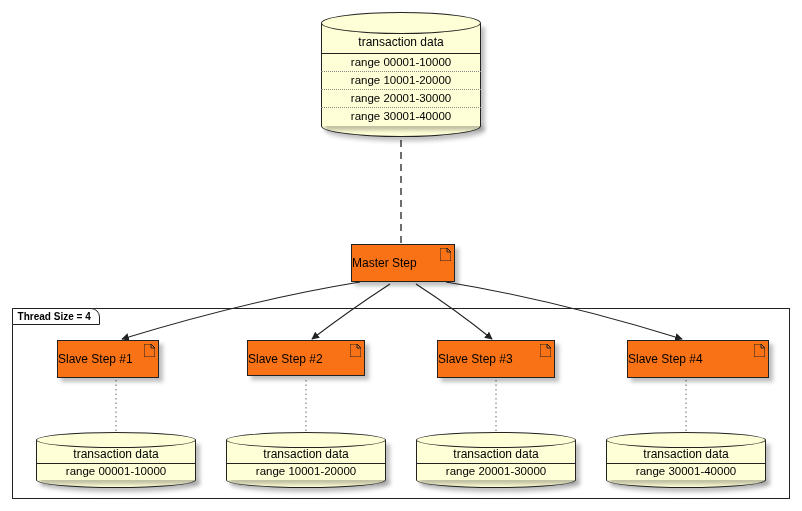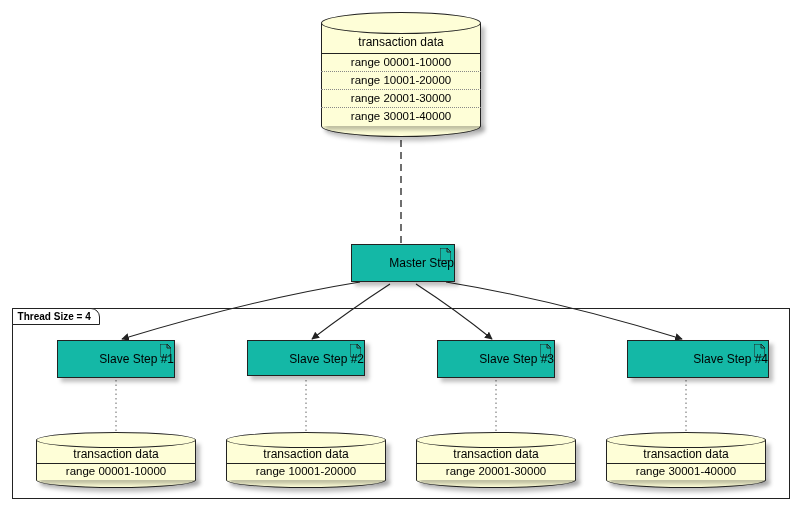--- a/index.html
+++ b/index.html
@@ -55,23 +55,23 @@
   .cyl-text .title { padding: 3px 0 4px; }
   .cyl-text .row {
     border-top: 1px solid #222;
     padding: 2px 0 3px;
     font-size: 11.5px;
   }
   .cyl-text .dotted { border-top: 1.2px dotted #888; }
   
   .step-box {
     position: absolute;
-    background: #14b8a6;
-    border: 1.4px solid #222;
-    text-align: right;
+    background: #f97316;
+    border: 1.4px solid #222;
+    text-align: left;
     white-space: nowrap;
     box-shadow: 4px 4px 4px rgba(0,0,0,0.25);
   }
   .step-box .dogear {
     position: absolute;
     top: 3px; right: 3px;
     width: 11px; height: 13px;
   }
   .master {
     left: 351px; top: 244px;
@@ -90,21 +90,21 @@
     position: absolute;
     left: -1.4px; top: -1.4px;
     background: #fff;
     border: 1.4px solid #222;
     border-top-right-radius: 9px;
     padding: 2px 8px 2px 5px;
     font-weight: bold;
     font-size: 10px;
   }
   
-  .slave1 { left: 57px;  top: 340px; width: 118px; height: 38px; line-height: 36px; }
+  .slave1 { left: 57px;  top: 340px; width: 102px; height: 38px; line-height: 36px; }
   .slave2 { left: 247px; top: 340px; width: 118px; height: 36px; line-height: 36px; }
   .slave3 { left: 437px; top: 340px; width: 118px; height: 38px; line-height: 36px; }
   .slave4 { left: 627px; top: 340px; width: 142px; height: 38px; line-height: 36px; }
   
   .small-db {
     position: absolute;
     top: 432px;
     width: 160px; height: 56px;
   }
   .small-db .s-body {

